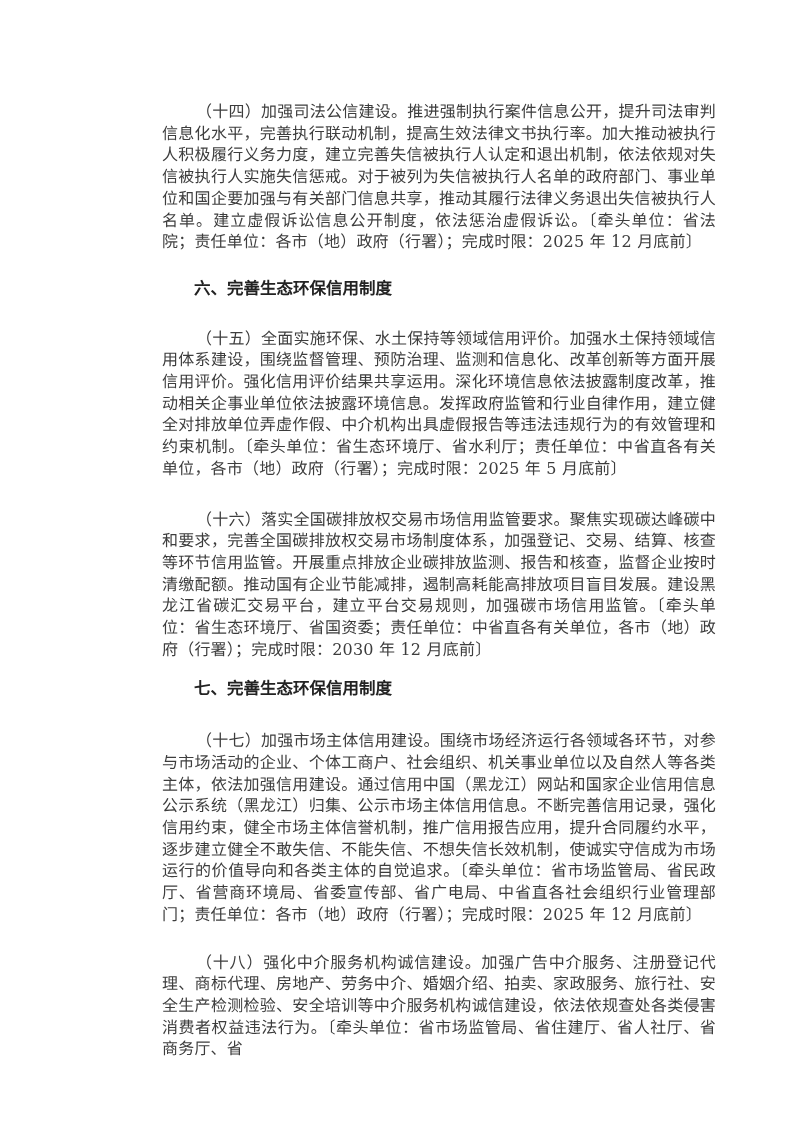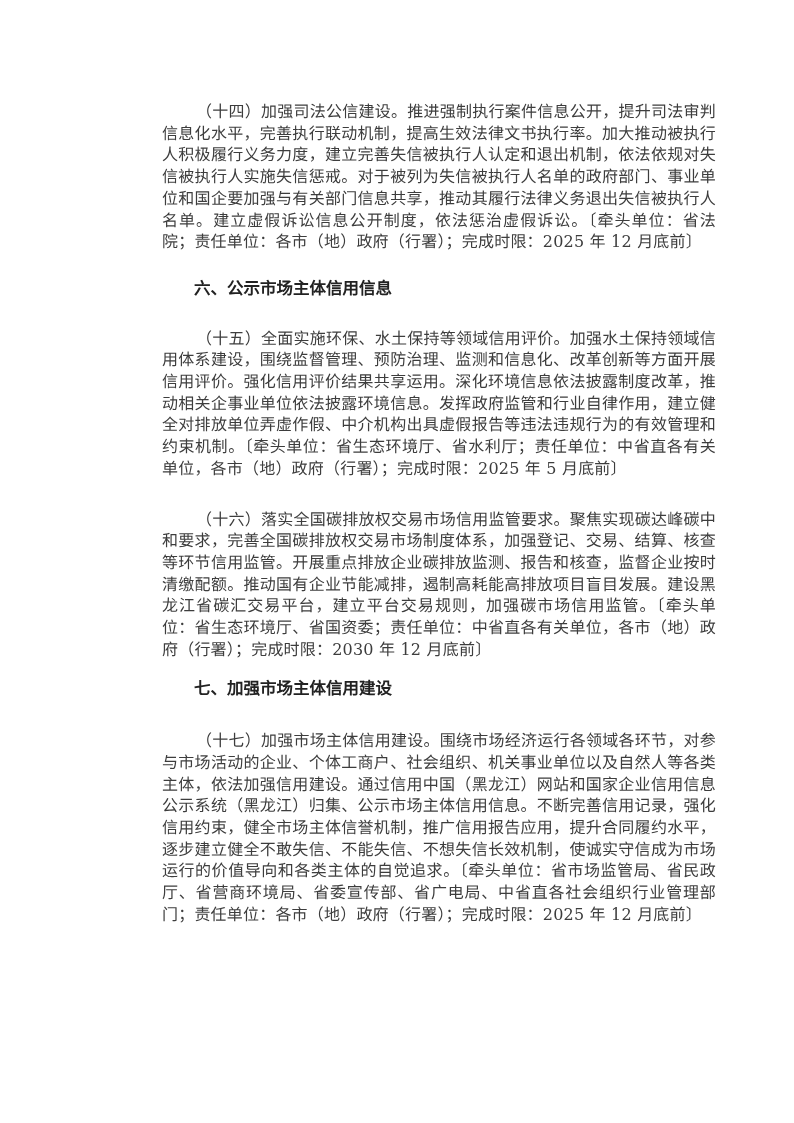--- a/index.html
+++ b/index.html
@@ -47,23 +47,24 @@
   .page > *:nth-child(5) { margin-top: 18px; }   
   .page > *:nth-child(6) { margin-top: 30px; }   
   .page > *:nth-child(7) { margin-top: 26px; }   
 </style>
 </head>
 <body>
 
 <div class="page">
   <p class="para">（十四）加强司法公信建设。推进强制执行案件信息公开，提升司法审判信息化水平，完善执行联动机制，提高生效法律文书执行率。加大推动被执行人积极履行义务力度，建立完善失信被执行人认定和退出机制，依法依规对失信被执行人实施失信惩戒。对于被列为失信被执行人名单的政府部门、事业单位和国企要加强与有关部门信息共享，推动其履行法律义务退出失信被执行人名单。建立虚假诉讼信息公开制度，依法惩治虚假诉讼。〔牵头单位：省法院；责任单位：各市（地）政府（行署）；完成时限：2025 年 12 月底前〕</p>
 
-  <h2 class="heading">六、公示市场主体信用信息</h2>
+  <h2 class="heading">六、完善生态环保信用制度</h2>
 
   <p class="para">（十五）全面实施环保、水土保持等领域信用评价。加强水土保持领域信用体系建设，围绕监督管理、预防治理、监测和信息化、改革创新等方面开展信用评价。强化信用评价结果共享运用。深化环境信息依法披露制度改革，推动相关企事业单位依法披露环境信息。发挥政府监管和行业自律作用，建立健全对排放单位弄虚作假、中介机构出具虚假报告等违法违规行为的有效管理和约束机制。〔牵头单位：省生态环境厅、省水利厅；责任单位：中省直各有关单位，各市（地）政府（行署）；完成时限：2025 年 5 月底前〕</p>
 
   <p class="para">（十六）落实全国碳排放权交易市场信用监管要求。聚焦实现碳达峰碳中和要求，完善全国碳排放权交易市场制度体系，加强登记、交易、结算、核查等环节信用监管。开展重点排放企业碳排放监测、报告和核查，监督企业按时清缴配额。推动国有企业节能减排，遏制高耗能高排放项目盲目发展。建设黑龙江省碳汇交易平台，建立平台交易规则，加强碳市场信用监管。〔牵头单位：省生态环境厅、省国资委；责任单位：中省直各有关单位，各市（地）政府（行署）；完成时限：2030 年 12 月底前〕</p>
 
-  <h2 class="heading">七、加强市场主体信用建设</h2>
+  <h2 class="heading">七、完善生态环保信用制度</h2>
 
   <p class="para">（十七）加强市场主体信用建设。围绕市场经济运行各领域各环节，对参与市场活动的企业、个体工商户、社会组织、机关事业单位以及自然人等各类主体，依法加强信用建设。通过信用中国（黑龙江）网站和国家企业信用信息公示系统（黑龙江）归集、公示市场主体信用信息。不断完善信用记录，强化信用约束，健全市场主体信誉机制，推广信用报告应用，提升合同履约水平，逐步建立健全不敢失信、不能失信、不想失信长效机制，使诚实守信成为市场运行的价值导向和各类主体的自觉追求。〔牵头单位：省市场监管局、省民政厅、省营商环境局、省委宣传部、省广电局、中省直各社会组织行业管理部门；责任单位：各市（地）政府（行署）；完成时限：2025 年 12 月底前〕</p>
 
+  <p class="para">（十八）强化中介服务机构诚信建设。加强广告中介服务、注册登记代理、商标代理、房地产、劳务中介、婚姻介绍、拍卖、家政服务、旅行社、安全生产检测检验、安全培训等中介服务机构诚信建设，依法依规查处各类侵害消费者权益违法行为。〔牵头单位：省市场监管局、省住建厅、省人社厅、省商务厅、省</p>
 </div>
 
 </body></html>

